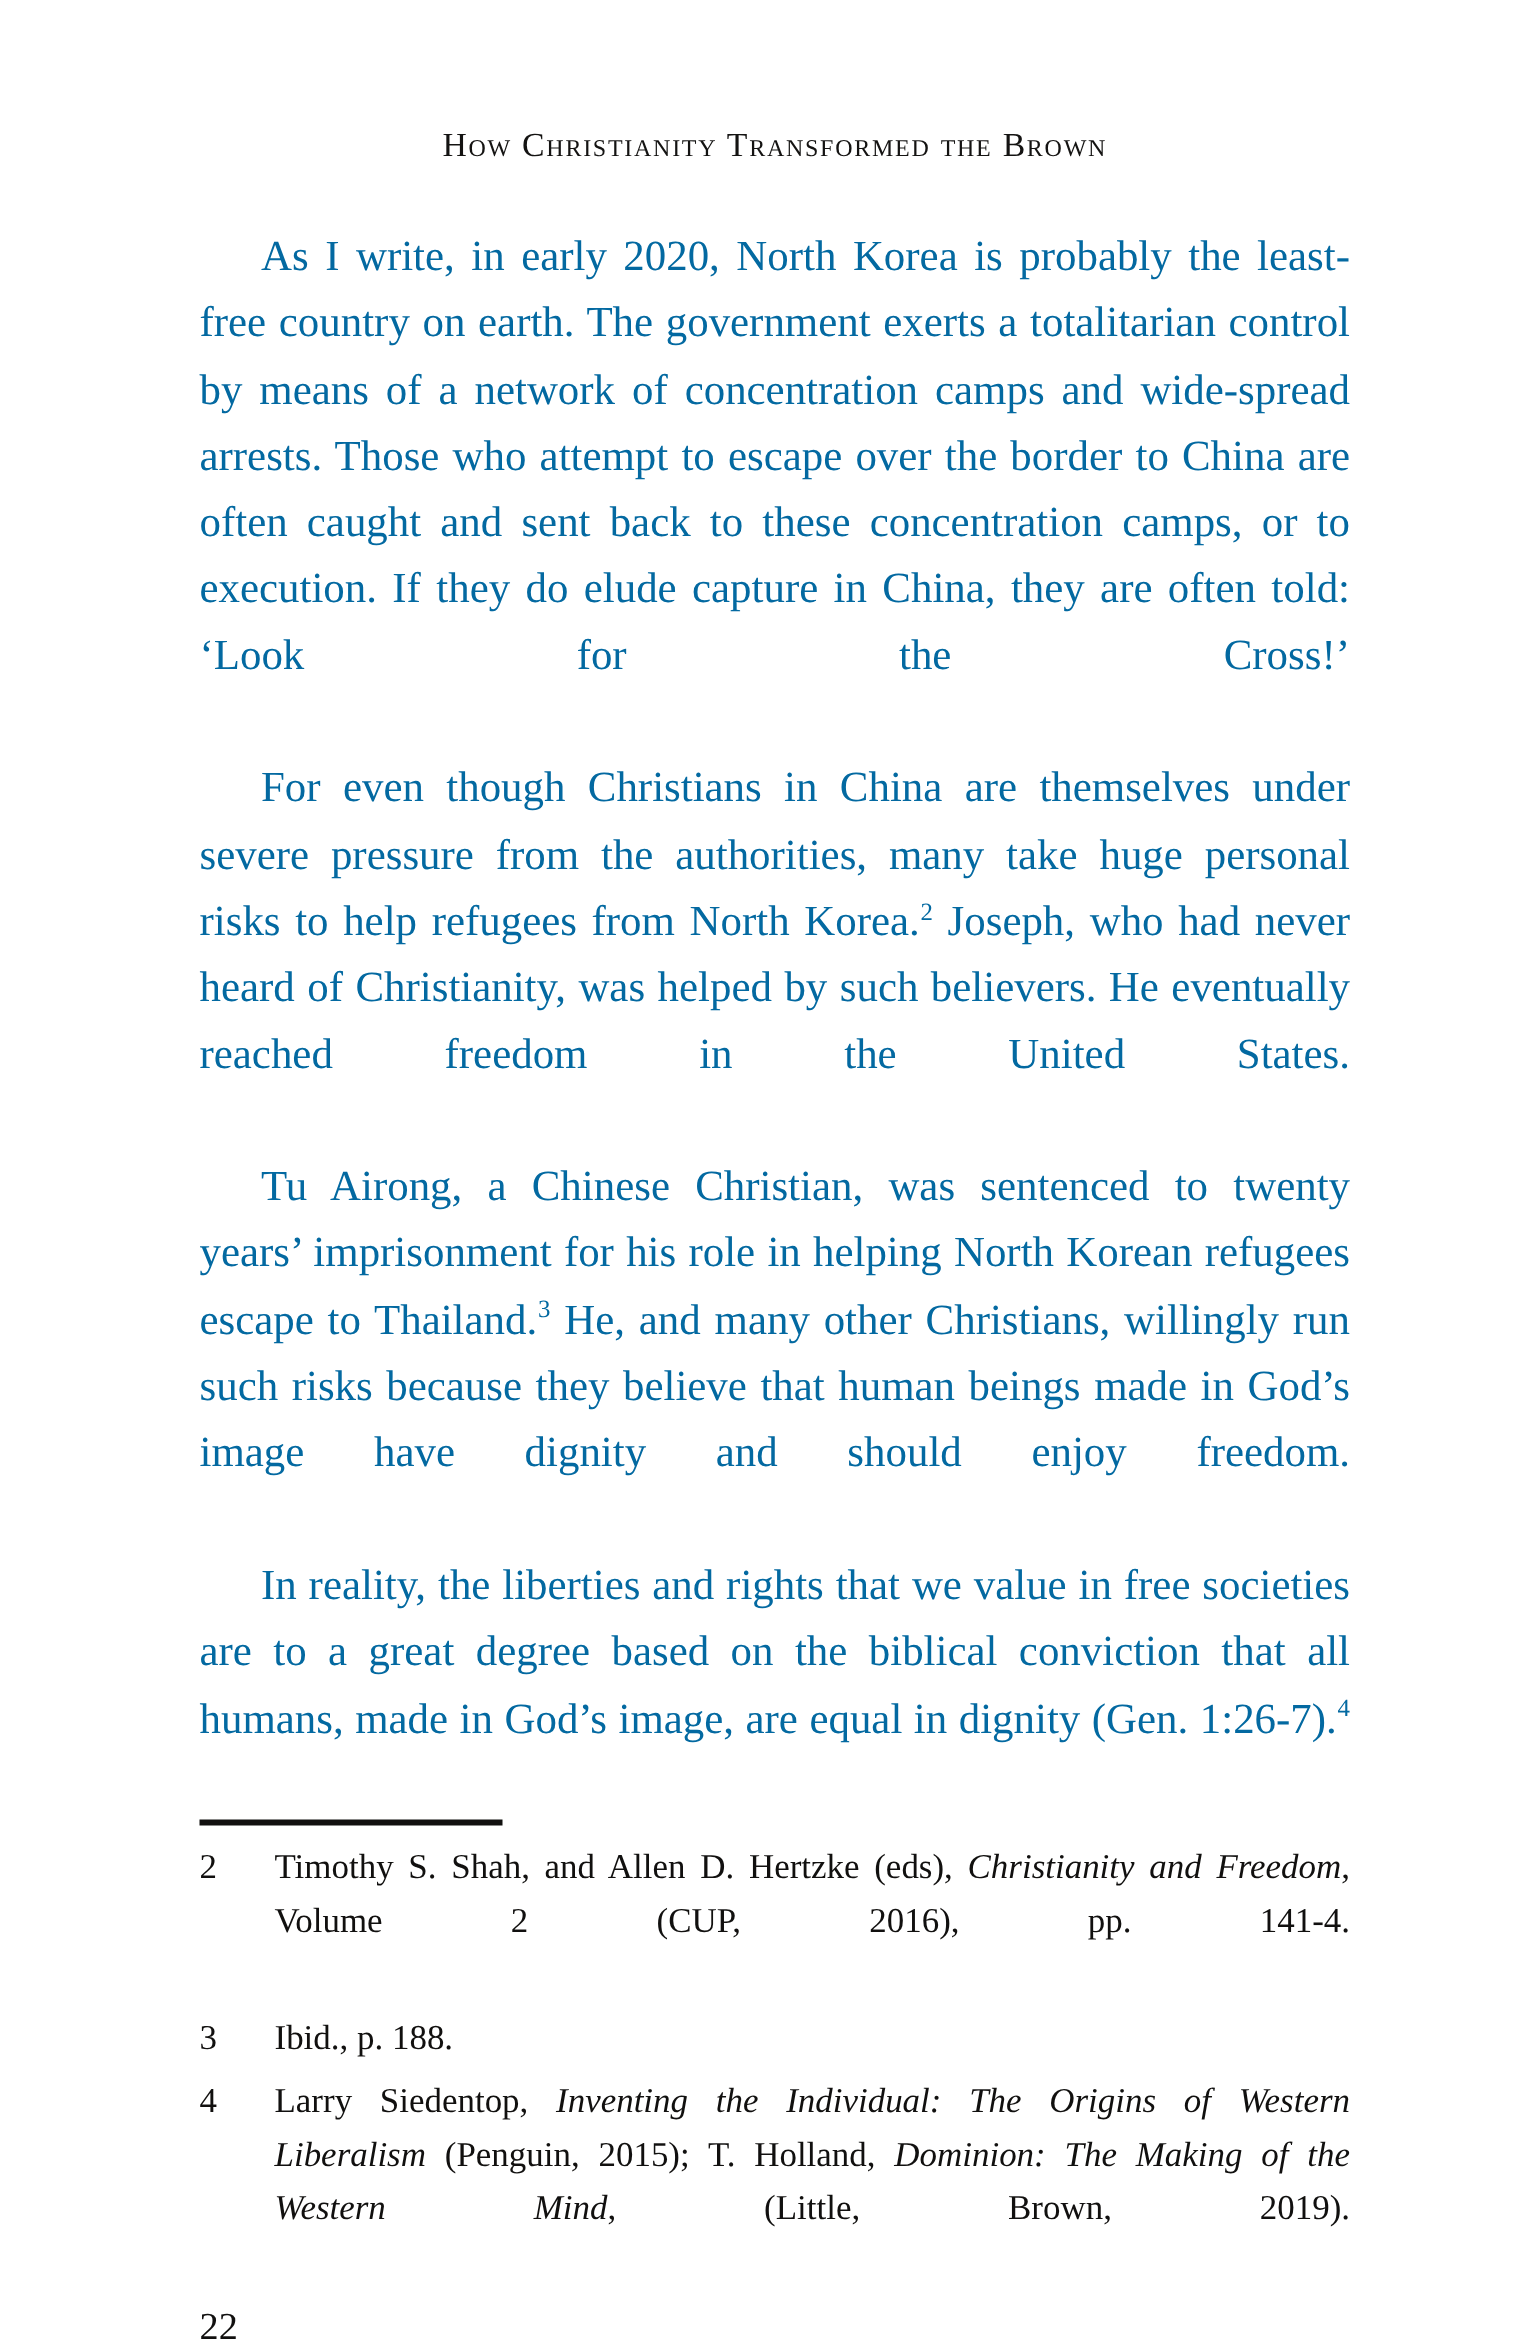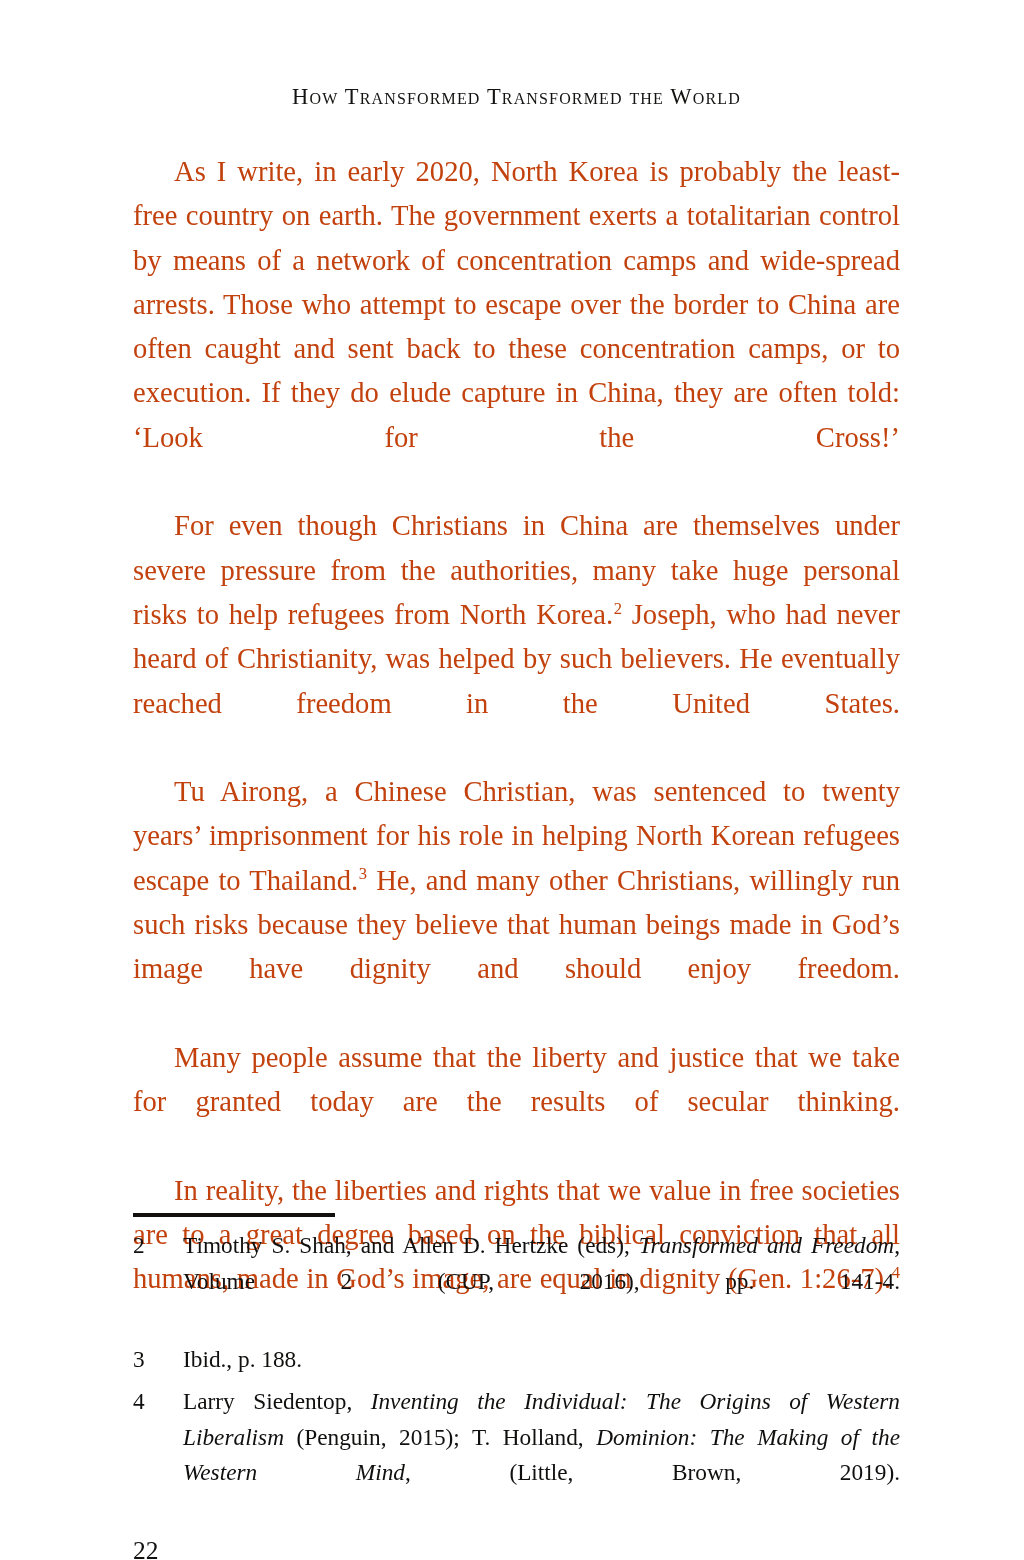--- a/index.html
+++ b/index.html
@@ -50,21 +50,21 @@
   }
 
   .para {
     margin: 0;
     font-size: 28.6px;
     line-height: 44.3px;
     text-align: justify;
     text-justify: inter-word;
     text-indent: 41px;
     hyphens: none;
-    color: #c2410c;
+    color: #0369a1;
     word-spacing: 0.2px;
   }
 
   
   .para::after {
     content: "";
     display: inline-block;
     width: 100%;
   }
 
@@ -143,35 +143,34 @@
     line-height: 1;
     color: #11100f;
     margin-top: 40px;
   }
 </style>
 </head>
 <body>
 
 <div class="page">
 
-  <div class="running-head">How Transformed Transformed the World</div>
+  <div class="running-head">How Christianity Transformed the Brown</div>
 
   <div class="textblock">
     <p class="para">As I write, in early 2020, North Korea is probably the least-free country on earth. The government exerts a totalitarian control by means of a network of concentration camps and wide-spread arrests. Those who attempt to escape over the border to China are often caught and sent back to these concentration camps, or to execution. If they do elude capture in China, they are often told: ‘Look for the Cross!’</p>
     <p class="para">For even though Christians in China are themselves under severe pressure from the authorities, many take huge personal risks to help refugees from North Korea.<sup class="fn">2</sup> Joseph, who had never heard of Christianity, was helped by such believers. He eventually reached freedom in the United States.</p>
     <p class="para">Tu Airong, a Chinese Christian, was sentenced to twenty years’ imprisonment for his role in helping North Korean refugees escape to Thailand.<sup class="fn">3</sup> He, and many other Christians, willingly run such risks because they believe that human beings made in God’s image have dignity and should enjoy freedom.</p>
-    <p class="para">Many people assume that the liberty and justice that we take for granted today are the results of secular thinking.</p>
     <p class="para">In reality, the liberties and rights that we value in free societies are to a great degree based on the biblical conviction that all humans, made in God’s image, are equal in dignity (Gen. 1:26-7).<sup class="fn">4</sup></p>
   </div>
 
   <div class="footnote-rule"></div>
 
   <div class="footnotes">
     <p class="footnote">
-      <span class="fn-num">2</span><span class="fn-text">Timothy S. Shah, and Allen D. Hertzke (eds), <i>Transformed and Freedom</i>, Volume 2 (CUP, 2016), pp. 141-4.</span>
+      <span class="fn-num">2</span><span class="fn-text">Timothy S. Shah, and Allen D. Hertzke (eds), <i>Christianity and Freedom</i>, Volume 2 (CUP, 2016), pp. 141-4.</span>
     </p>
     <p class="footnote short">
       <span class="fn-num">3</span><span class="fn-text">Ibid., p. 188.</span>
     </p>
     <p class="footnote">
       <span class="fn-num">4</span><span class="fn-text">Larry Siedentop, <i>Inventing the Individual: The Origins of Western Liberalism</i> (Penguin, 2015); T. Holland, <i>Dominion: The Making of the Western Mind</i>, (Little, Brown, 2019).</span>
     </p>
   </div>
 
   <div class="folio">22</div>

